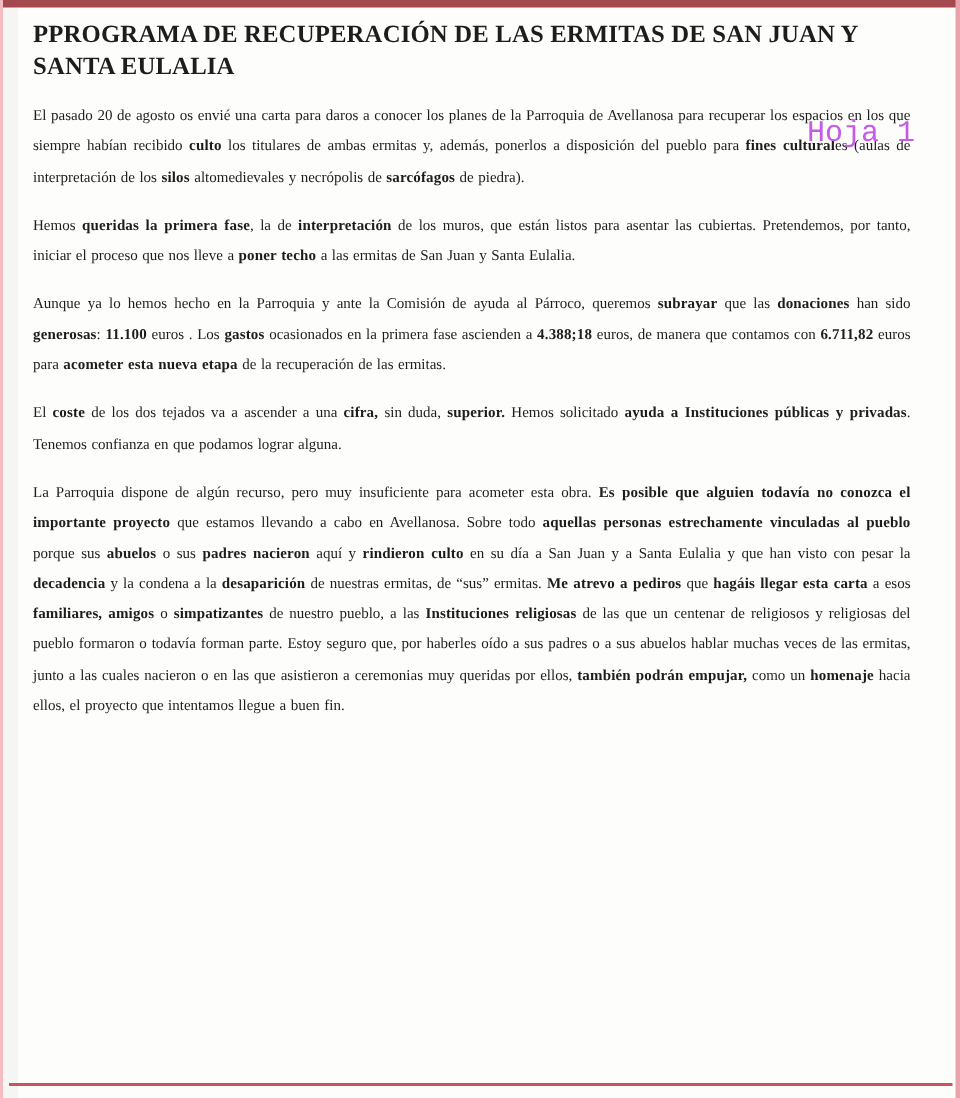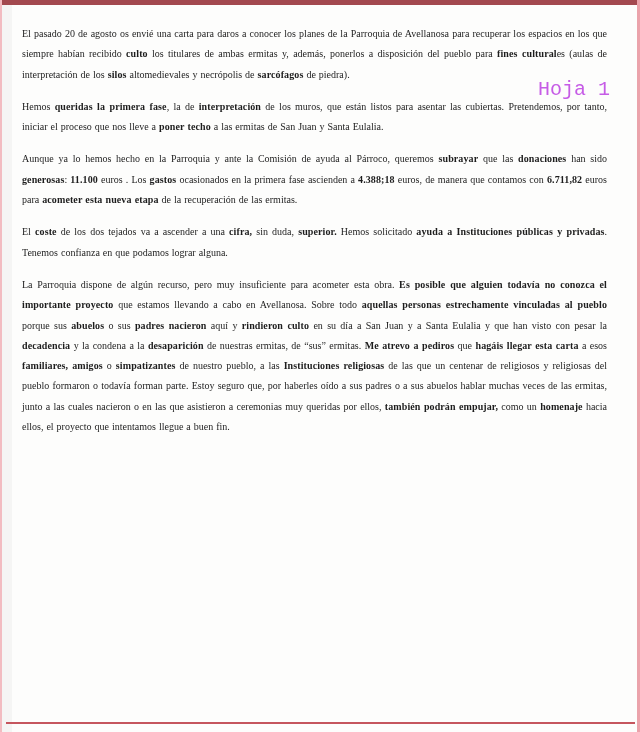--- a/index.html
+++ b/index.html
@@ -77,20 +77,21 @@
 <body>
 
 <div class="page">
   <div class="topbar"></div>
   <div class="scan-shade"></div>
   <div class="edge-left"></div>
   <div class="edge-right"></div>
   <div class="bottomline"></div>
 
   <div class="content">
+    <div class="program">PPROGRAMA DE RECUPERACIÓN DE LAS ERMITAS DE SAN JUAN Y SANTA EULALIA</div>
     <div class="body">
         <p><span>El pasado 20 de agosto os envié una carta para daros a conocer los planes de la Parroquia de Avellanosa para recuperar los espacios en los que siempre habían recibido </span><b>culto</b><span> los titulares de ambas ermitas y, además, ponerlos a disposición del pueblo para </span><b>fines cultural</b><span>es (aulas de interpretación de los </span><b>silos</b><span> altomedievales y necrópolis de </span><b>sarcófagos</b><span> de piedra).</span></p>
         <p><span>Hemos </span><b>queridas la primera fase</b><span>, la de </span><b>interpretación</b><span> de los muros, que están listos para asentar las cubiertas. Pretendemos, por tanto, iniciar el proceso que nos lleve a </span><b>poner techo</b><span> a las ermitas de San Juan y Santa Eulalia.</span></p>
         <p><span>Aunque ya lo hemos hecho en la Parroquia y ante la Comisión de ayuda al Párroco, queremos </span><b>subrayar</b><span> que las </span><b>donaciones</b><span> han sido </span><b>generosas</b><span>: </span><b>11.100</b><span> euros . Los </span><b>gastos</b><span> ocasionados en la primera fase ascienden a </span><b>4.388;18</b><span> euros, de manera que contamos con </span><b>6.711,82</b><span> euros para </span><b>acometer esta nueva etapa</b><span> de la recuperación de las ermitas.</span></p>
         <p><span>El </span><b>coste</b><span> de los dos tejados va a ascender a una </span><b>cifra,</b><span> sin duda, </span><b>superior.</b><span> Hemos solicitado </span><b>ayuda a Instituciones públicas y privadas</b><span>. Tenemos confianza en que podamos lograr alguna.</span></p>
         <p><span>La Parroquia dispone de algún recurso, pero muy insuficiente para acometer esta obra. </span><b>Es posible que alguien todavía no conozca el importante proyecto</b><span> que estamos llevando a cabo en Avellanosa. Sobre todo </span><b>aquellas personas estrechamente vinculadas al pueblo</b><span> porque sus </span><b>abuelos</b><span> o sus </span><b>padres nacieron</b><span> aquí y </span><b>rindieron culto</b><span> en su día a San Juan y a Santa Eulalia y que han visto con pesar la </span><b>decadencia</b><span> y la condena a la </span><b>desaparición</b><span> de nuestras ermitas, de “sus” ermitas. </span><b>Me atrevo a pediros</b><span> que </span><b>hagáis llegar esta carta</b><span> a esos </span><b>familiares,</b><span> </span><b>amigos</b><span> o </span><b>simpatizantes</b><span> de nuestro pueblo, a las </span><b>Instituciones religiosas</b><span> de las que un centenar de religiosos y religiosas del pueblo formaron o todavía forman parte. Estoy seguro que, por haberles oído a sus padres o a sus abuelos hablar muchas veces de las ermitas, junto a las cuales nacieron o en las que asistieron a ceremonias muy queridas por ellos, </span><b>también podrán empujar,</b><span> como un </span><b>homenaje</b><span> hacia ellos, el proyecto que intentamos llegue a buen fin.</span></p>
       </div>
   </div>
 
   <div class="hoja">Hoja 1</div>

